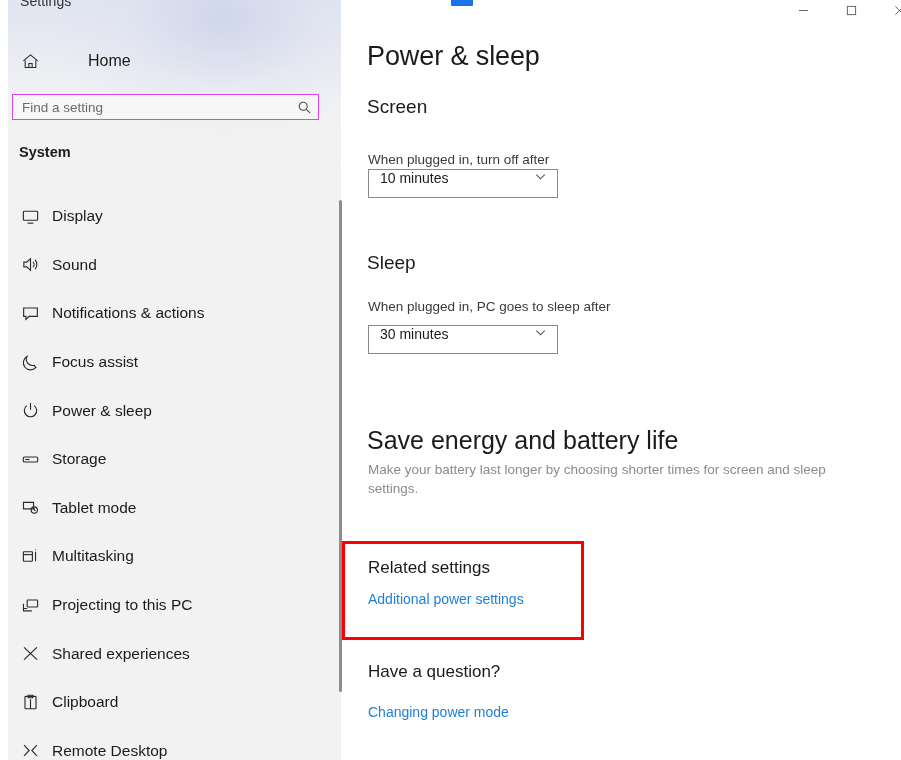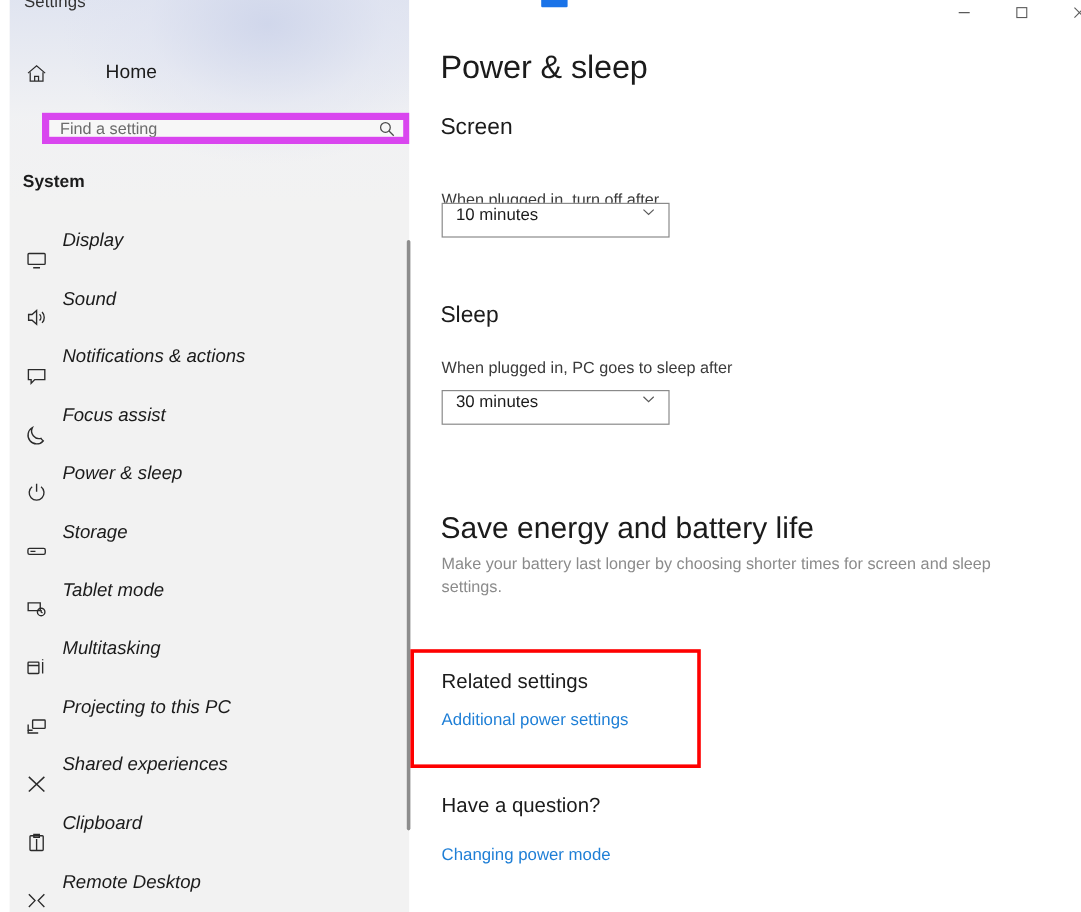--- a/index.html
+++ b/index.html
@@ -70,26 +70,26 @@
     justify-content: center;
     align-items: center;
   }
   .home-row .lbl {
     font-size: 16px;
     color: #1b1b1b;
   }
 
   .search-wrap {
     position: absolute;
-    left: 27px;
+    left: 4px;
     top: 94px;
     width: 307px;
     height: 26px;
     background: #f7f7f7;
-    border: 6px solid #d946ef;
+    border: 1px solid #d946ef;
     box-sizing: border-box;
     display: flex;
     align-items: center;
   }
   .search-wrap input {
     flex: 1;
     border: none;
     outline: none;
     background: transparent;
     font-family: "Liberation Sans", sans-serif;
@@ -117,22 +117,22 @@
 
   #navlist {
     position: absolute;
     left: 0;
     top: 192px;
     width: 333px;
   }
   .nav-item {
     height: 48.6px;
     display: flex;
+    align-items: center;
     cursor: default;
-    font-style: italic;
   }
   .nav-item .ico {
     width: 44px;
     min-width: 44px;
     display: flex;
     align-items: center;
     justify-content: center;
     color: #2b2b2b;
   }
   .nav-item .lbl {
@@ -241,21 +241,21 @@
   }
   .combo .chev {
     width: 34px;
     display: flex;
     align-items: center;
     justify-content: center;
     color: #5a5a5a;
   }
 
   #screen-h    { top: 96px; }
-  #screen-lbl  { top: 159px; }
+  #screen-lbl  { top: 152px; }
   #screen-combo{ top: 169px; }
 
   #sleep-h     { top: 252px; }
   #sleep-lbl   { top: 299px; }
   #sleep-combo { top: 325px; }
 
   .save-h {
     position: absolute;
     left: 20px;
     top: 426px;

